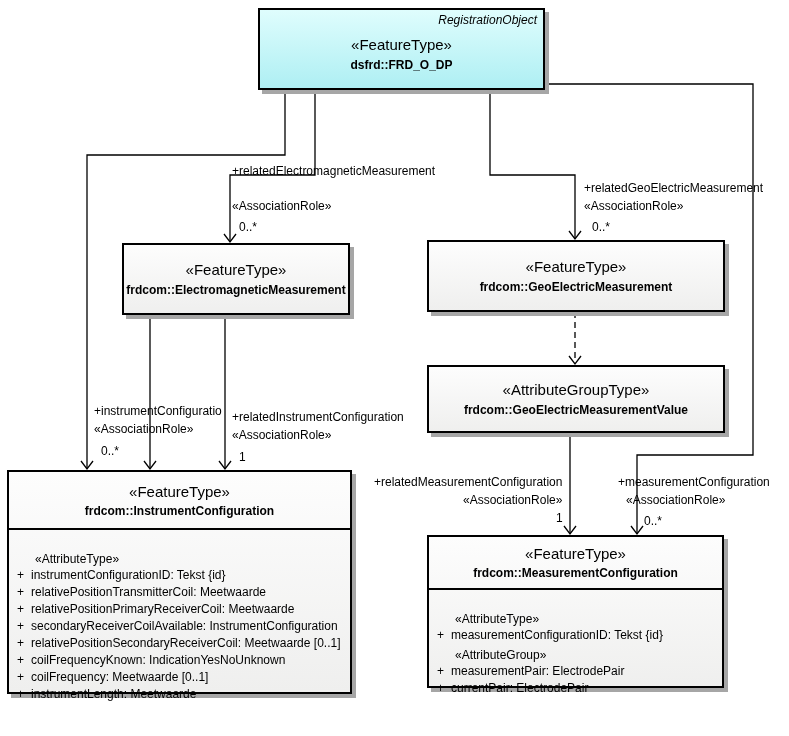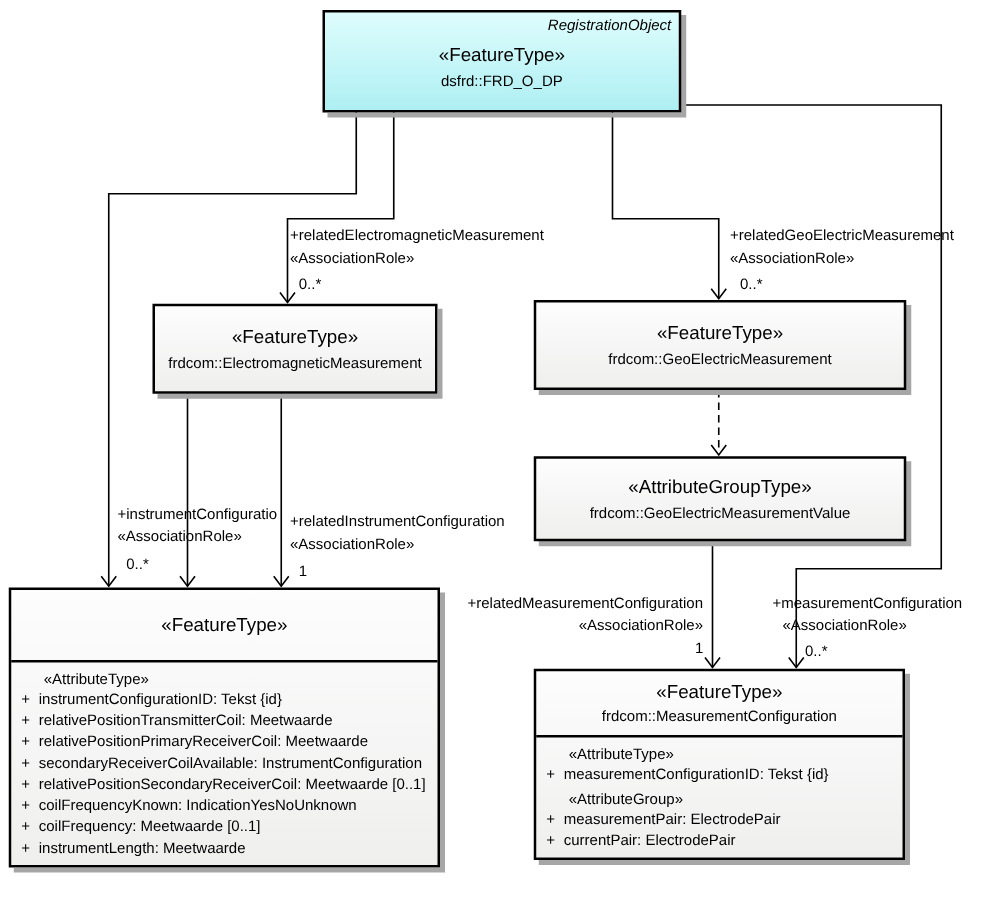--- a/index.html
+++ b/index.html
@@ -46,33 +46,33 @@
     display: flex; flex-direction: column;
     align-items: center; justify-content: center;
     gap: 5px;
   }
   .frd .hdr-center { padding-top: 10px; }
   .corner-tag {
     position: absolute; right: 6px; top: 3px;
     font-style: italic; font-size: 12px;
   }
   .stereotype { font-size: 15px; }
-  .cls-name { font-size: 12px; font-weight: normal; }
+  .cls-name { font-size: 12px; font-weight: bold; }
 
   .box-hdr {
     display: flex; flex-direction: column;
     align-items: center; justify-content: center;
     gap: 4px;
   }
   .ic .box-hdr { height: 56px; }
   .mc .box-hdr { height: 51px; }
 
   .compartment {
     border-top: 2px solid #000;
-    padding-top: 5px;
+    padding-top: 21px;
     font-size: 12px;
     white-space: nowrap;
   }
   .attr-heading { margin-left: 26px; height: 16px; line-height: 16px; }
   .attr-heading.grouped { margin-top: 3px; }
   .attr-row { display: flex; height: 17px; line-height: 17px; }
   .attr-vis { width: 22px; padding-left: 8px; flex: 0 0 22px; }
 
   .lbl {
     position: absolute;
@@ -137,20 +137,21 @@
   <div class="uml-box gemv">
     <div class="hdr-center">
       <div class="stereotype">«AttributeGroupType»</div>
       <div class="cls-name">frdcom::GeoElectricMeasurementValue</div>
     </div>
   </div>
 
   <div class="uml-box ic">
     <div class="box-hdr">
       <div class="stereotype">«FeatureType»</div>
+      <div class="cls-name">frdcom::InstrumentConfiguration</div>
     </div>
     <div class="compartment">
       <div class="attr-heading">«AttributeType»</div>
       <div class="attr-row">
           <span class="attr-vis">+</span>
           <span>instrumentConfigurationID: Tekst {id}</span>
         </div>
       <div class="attr-row">
           <span class="attr-vis">+</span>
           <span>relativePositionTransmitterCoil: Meetwaarde</span>
@@ -198,21 +199,21 @@
           <span class="attr-vis">+</span>
           <span>measurementPair: ElectrodePair</span>
         </div>
       <div class="attr-row">
           <span class="attr-vis">+</span>
           <span>currentPair: ElectrodePair</span>
         </div>
     </div>
   </div>
 
-  <div class="lbl" style="left:232px;top:181px">+relatedElectromagneticMeasurement</div>
+  <div class="lbl" style="left:232px;top:164px">+relatedElectromagneticMeasurement</div>
   <div class="lbl" style="left:232px;top:199px">«AssociationRole»</div>
   <div class="lbl" style="left:239px;top:220px">0..*</div>
 
   <div class="lbl" style="left:584px;top:181px">+relatedGeoElectricMeasurement</div>
   <div class="lbl" style="left:584px;top:199px">«AssociationRole»</div>
   <div class="lbl" style="left:592px;top:220px">0..*</div>
 
   <div class="lbl" style="left:94px;top:404px">+instrumentConfiguratio</div>
   <div class="lbl" style="left:94px;top:422px">«AssociationRole»</div>
   <div class="lbl" style="left:101px;top:444px">0..*</div>

